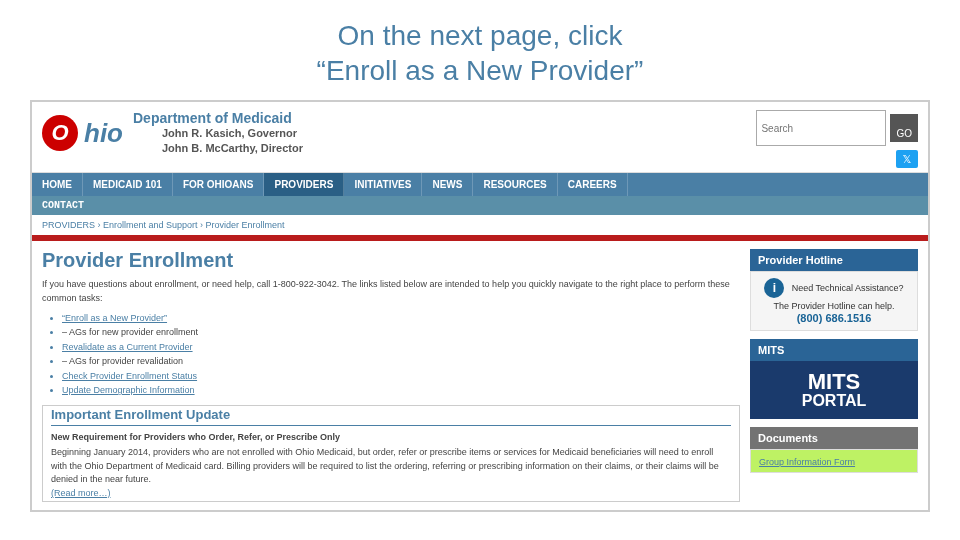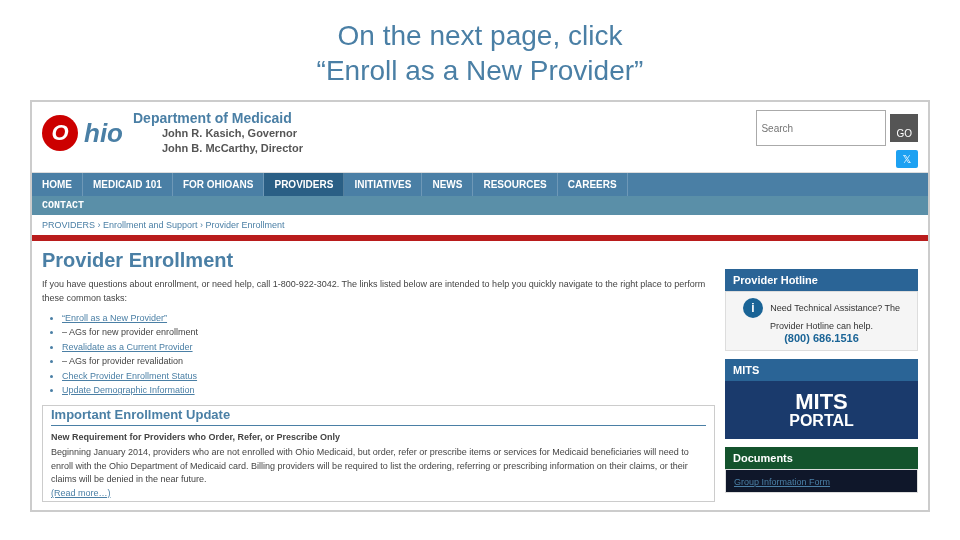--- a/index.html
+++ b/index.html
@@ -234,23 +234,22 @@
       line-height: 1.5;
     }
     .enrollment-update .read-more {
       color: #4a7fa5;
       text-decoration: underline;
       font-size: 9px;
     }
 
     
     .sidebar {
-      width: 193px;
+      width: 168px;
       flex-shrink: 0;
-      margin-top: 20px;
     }
     .sidebar-box {
       margin-bottom: 8px;
     }
     .sidebar-header {
       background: #2a6496;
       color: white;
       font-size: 11px;
       font-weight: bold;
       padding: 5px 8px;
@@ -305,30 +304,30 @@
       line-height: 1;
     }
     .mits-portal .portal-text {
       font-size: 16px;
       font-weight: bold;
       color: white;
       line-height: 1;
     }
 
     .docs-header {
-      background: #14532d;
+      background: #737373;
       color: white;
       font-size: 11px;
       font-weight: bold;
       padding: 5px 8px;
     }
     .docs-content {
       padding: 4px 8px;
       border: 1px solid #ddd;
-      background: #0f172a;
+      background: #bef264;
     }
     .docs-content a {
       font-size: 9px;
       color: #4a7fa5;
       text-decoration: underline;
     }
   </style>
 </head>
 <body>
 

